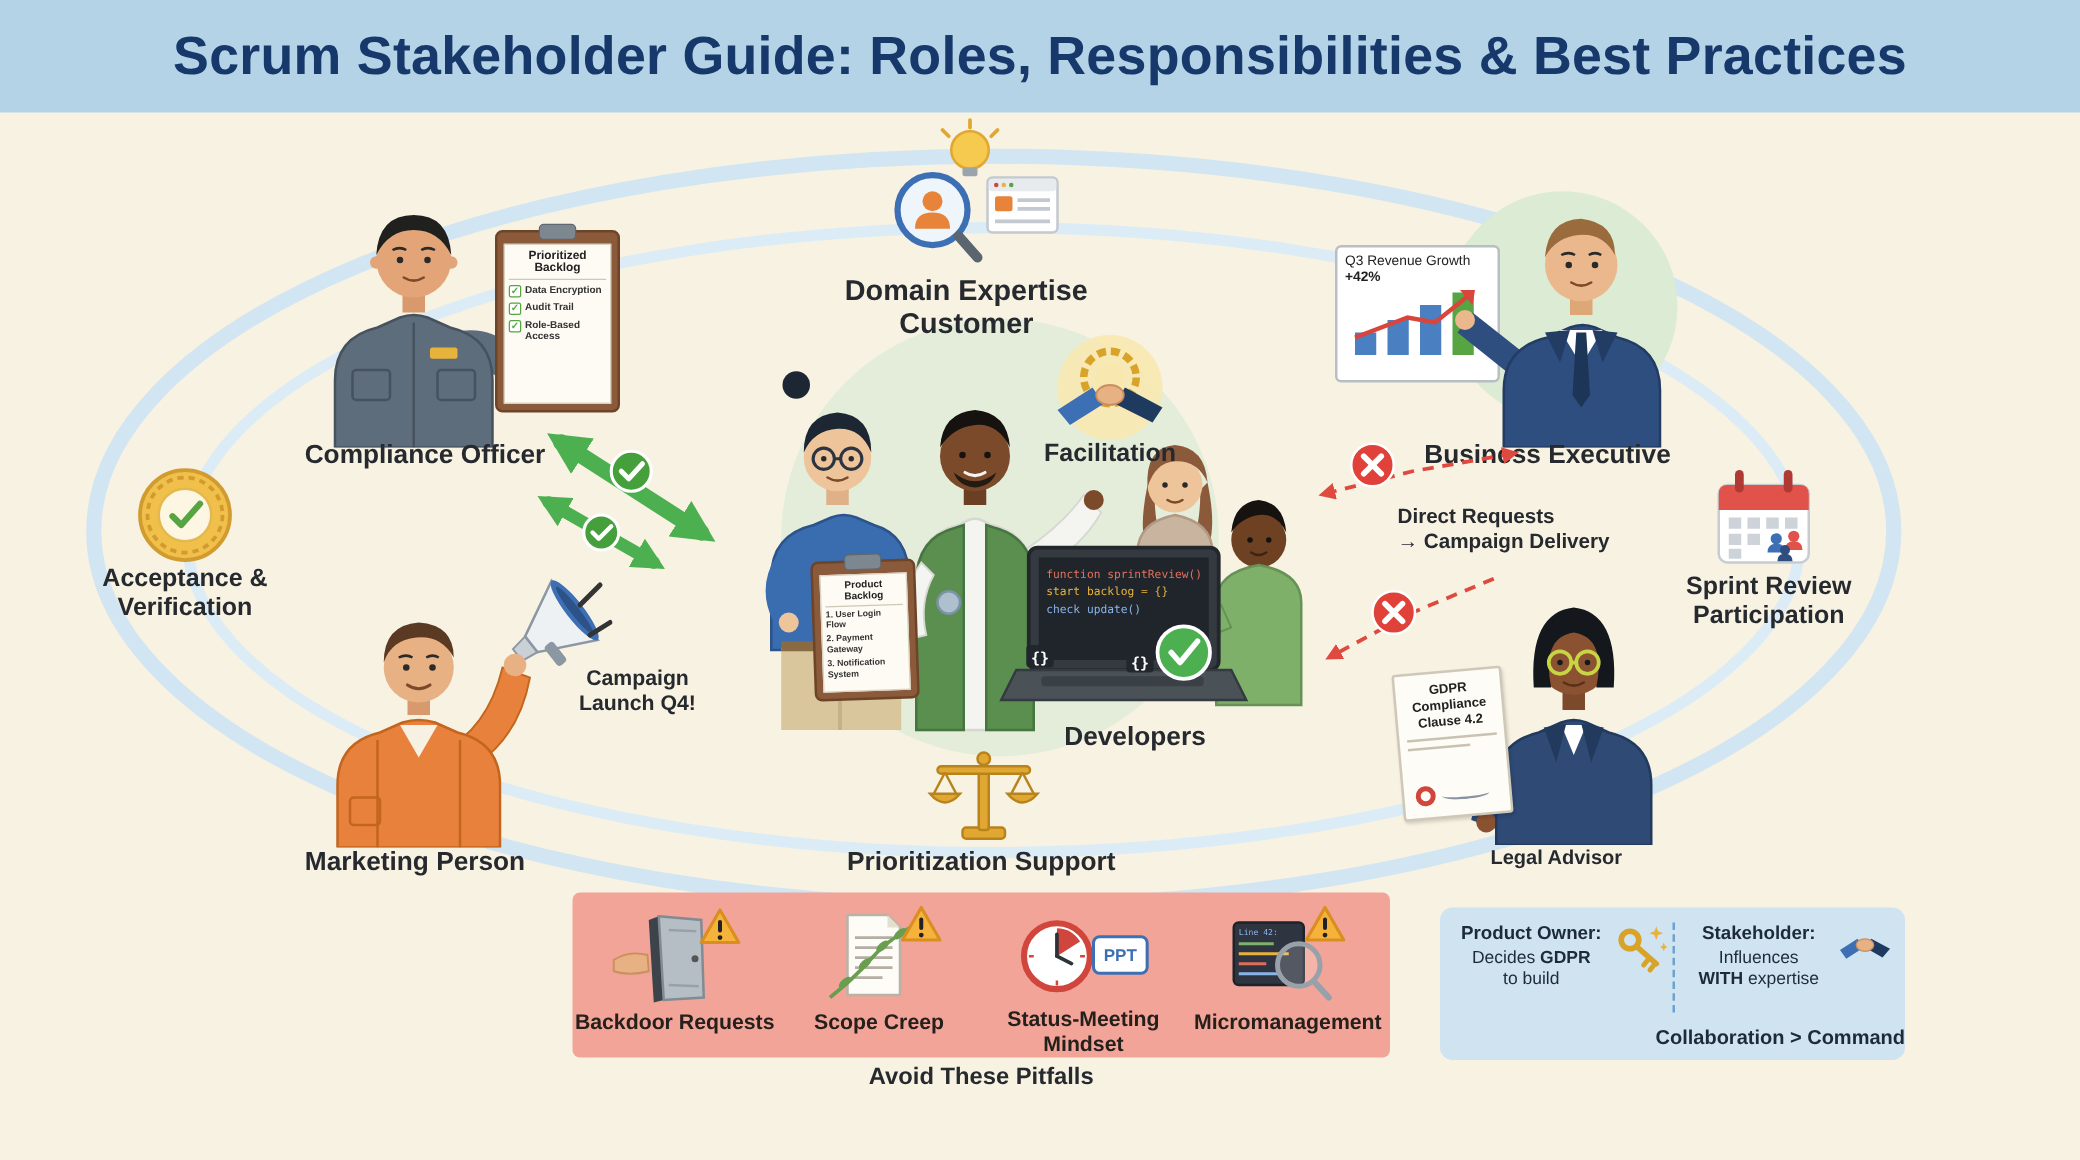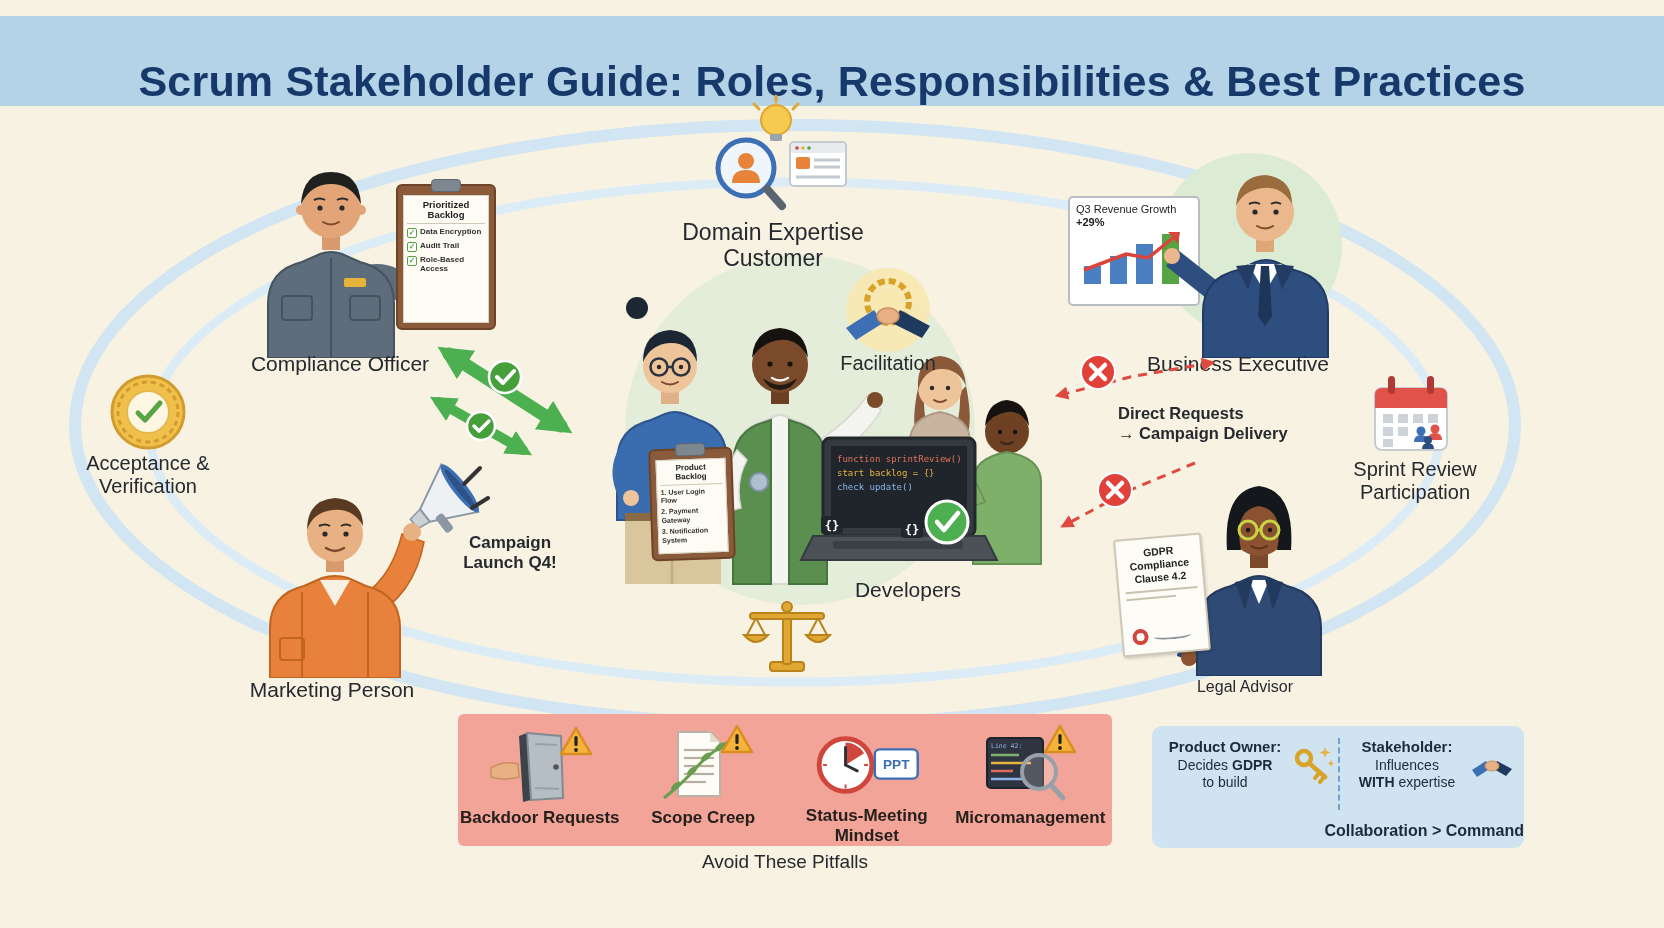--- a/index.html
+++ b/index.html
@@ -1,21 +1,21 @@
 <!DOCTYPE html>
 <html><head>
 <meta charset="utf-8">
 <style>
   *{margin:0;padding:0;box-sizing:border-box}
   body{font-family:"Liberation Sans",sans-serif;background:#f7f2e2}
   #canvas{position:relative;width:1664px;height:928px;background:#f7f2e2;overflow:hidden}
   .abs{position:absolute}
-  .header{position:absolute;left:0;top:16px;width:1664px;height:90px;background:#b5d3e6;display:flex;align-items:flex-end;justify-content:center}
+  .header{position:absolute;left:0;top:0;width:1664px;height:90px;background:#b5d3e6;display:flex;align-items:center;justify-content:center}
   .title{font-size:43px;font-weight:800;color:#17386b;letter-spacing:.2px}
-  .label{position:absolute;font-weight:400;color:#26292e;text-align:center;line-height:1.13}
+  .label{position:absolute;font-weight:700;color:#26292e;text-align:center;line-height:1.13}
   .calloutTxt{position:absolute;font-weight:700;color:#26292e;text-align:center;line-height:1.2}
   
   .clipboard{position:absolute;background:#8a5a3b;border:2px solid #6e4429;border-radius:6px;padding:9px 5px 5px}
   .clip{position:absolute;top:-7px;left:50%;transform:translateX(-50%);width:30px;height:13px;background:#7d8790;border-radius:4px;border:1px solid #5f6870}
   .paper{background:#fdfbf4;border:1px solid #d8d2c0;height:100%;padding:4px 3px;overflow:hidden}
   .cb-title{font-size:9.5px;font-weight:700;text-align:center;color:#222;border-bottom:1px solid #cfc8b4;padding-bottom:2px;line-height:1.1}
   .cb-row{display:flex;gap:3px;font-size:8px;font-weight:700;margin-top:4px;align-items:flex-start;color:#333;line-height:1.1}
   .chk{width:10px;height:10px;border:1.5px solid #57a443;color:#57a443;font-size:8px;line-height:8px;text-align:center;border-radius:2px;flex:none;background:#fff}
   .po-title{font-size:8px;font-weight:700;text-align:center;color:#222;border-bottom:1px solid #cfc8b4;padding-bottom:2px;line-height:1.1}
   .po-row{font-size:7px;font-weight:700;margin-top:3px;color:#333;line-height:1.2}
@@ -27,21 +27,21 @@
   
   .chartCard{position:absolute;background:#fff;border:2px solid #b9bec4;border-radius:5px;padding:5px 6px}
   .chartTitle{font-size:11px;font-weight:400;color:#222;line-height:1.15}
   .chartVal{font-size:11px;font-weight:700;color:#222}
   
   .pitStrip{position:absolute;background:#f1a497;border-radius:6px;display:flex}
   .pitItem{flex:1;display:flex;flex-direction:column;align-items:center;padding-top:10px}
   .pitLabel{font-size:17px;font-weight:700;color:#26201d;margin-top:2px;text-align:center}
   
   .sumBox{position:absolute;background:#cfe3f1;border-radius:10px}
-  .sumCol{position:absolute;display:flex;align-items:center;gap:4px}
+  .sumCol{position:absolute;display:flex;gap:4px}
   .sumText{flex:1;text-align:center;color:#1d2a3a;line-height:1.25}
   .sumTitle{font-size:15px;font-weight:700}
   .sumLine{font-size:14px;font-weight:500}
   .sumLine strong{font-weight:800}
   .sumDivider{position:absolute;left:186px;top:12px;height:72px;border-left:2px dashed #6fa3cc}
   .sumFooter{position:absolute;left:0;bottom:8px;width:100%;text-align:right;font-size:16px;font-weight:800;color:#1d2a3a}
   
   .code{font-family:"DejaVu Sans Mono",monospace;font-size:9px}
   .c1{fill:#e4705c}.c2{fill:#e8b33d}.c3{fill:#8ab4e8}
   .brace{font-family:"DejaVu Sans Mono",monospace;font-size:12px;font-weight:bold;fill:#fff}
@@ -290,21 +290,21 @@
     <circle cx="50" cy="36" r="12" fill="#f8e8b0"></circle>
     <path d="M8 62 L36 44 L45 57 L18 74 Z" fill="#3d6fb5"></path>
     <path d="M92 60 L62 44 L54 57 L84 72 Z" fill="#1f3a5f"></path>
     <ellipse cx="50" cy="50" rx="11" ry="8" fill="#e8b183" stroke="#c98f5e" stroke-width="1.5"></ellipse>
   </svg>
   <div class="label" style="left:828px;top:352px;width:120px;font-size:20px">Facilitation</div>
   <div class="label" style="left:838px;top:578px;width:140px;font-size:21px">Developers</div>
 
   <div class="chartCard" style="left:1068px;top:196px;width:132px;height:110px">
     <div class="chartTitle">Q3 Revenue Growth</div>
-    <div class="chartVal">+29%</div>
+    <div class="chartVal">+42%</div>
     <svg width="118" height="56" viewBox="0 0 118 56">
       <rect x="8" y="38" width="17" height="18" fill="#4a7fc1"></rect>
       <rect x="34" y="28" width="17" height="28" fill="#4a7fc1"></rect>
       <rect x="60" y="16" width="17" height="40" fill="#4a7fc1"></rect>
       <rect x="86" y="6" width="17" height="50" fill="#57a443"></rect>
       <path d="M8 42 L50 26 L72 30 L102 6" fill="none" stroke="#d9453a" stroke-width="3.5"></path>
       <path d="M92 4 L104 4 L102 16 Z" fill="#d9453a"></path>
     </svg>
   </div>
 
@@ -406,20 +406,21 @@
     </g>
     <g stroke="#b9831c" stroke-width="2">
       <line x1="14" y1="28" x2="5" y2="45"></line>
         <line x1="14" y1="28" x2="23" y2="45"></line>
       <line x1="76" y1="28" x2="67" y2="45"></line>
         <line x1="76" y1="28" x2="85" y2="45"></line>
     </g>
     <path d="M2 45 Q14 59 26 45 Z" fill="#e0a732" stroke="#b9831c" stroke-width="2"></path>
     <path d="M64 45 Q76 59 88 45 Z" fill="#e0a732" stroke="#b9831c" stroke-width="2"></path>
   </svg>
+  <div class="label" style="left:645px;top:678px;width:280px;font-size:21px">Prioritization Support</div>
 
   <div class="pitStrip" style="left:458px;top:714px;width:654px;height:132px">
     <div class="pitItem">
       <svg width="110" height="82" viewBox="0 0 110 82">
         <path d="M34 12 L42 9 L46 76 L38 78 Z" fill="#3c434a"></path>
         <path d="M42 9 L76 12 L78 74 L46 76 Z" fill="#b6bec5" stroke="#828b93" stroke-width="2"></path>
         <line x1="50" y1="20" x2="72" y2="21" stroke="#98a1a9" stroke-width="2"></line>
         <line x1="50" y1="64" x2="74" y2="65" stroke="#98a1a9" stroke-width="2"></line>
         <circle cx="71" cy="43" r="2.8" fill="#555"></circle>
         <path d="M6 44 Q18 36 33 40 L34 53 Q18 57 6 53 Z" fill="#e8b183" stroke="#c98f5e" stroke-width="1.5"></path>

